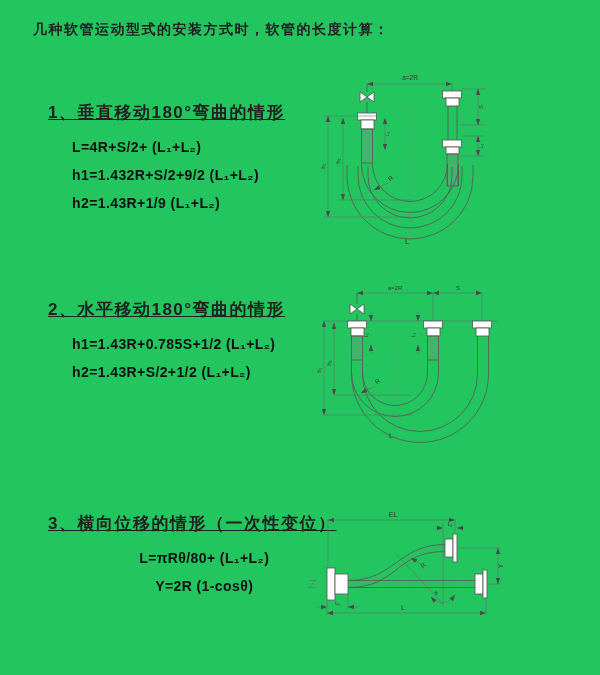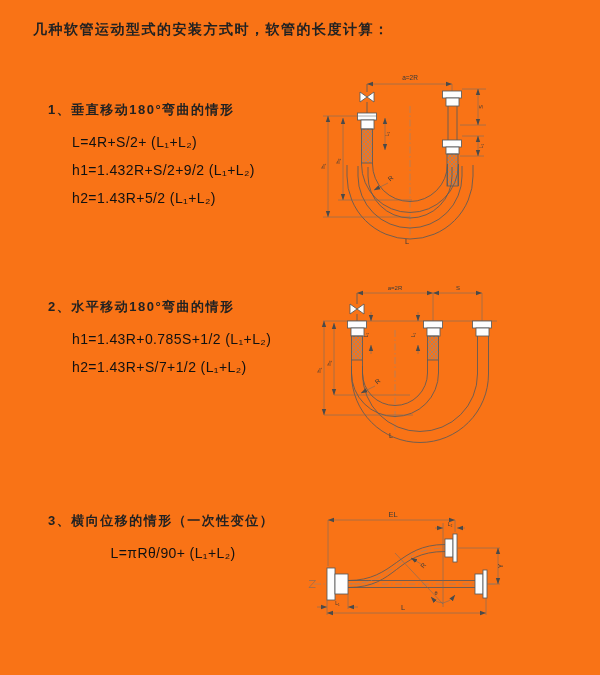--- a/index.html
+++ b/index.html
@@ -1,23 +1,23 @@
 <!DOCTYPE html>
 <html><head>
 <meta charset="utf-8">
 <style>
   html,body{margin:0;padding:0;}
   body{background:#e8e8e8;font-family:"Liberation Sans","DejaVu Sans",sans-serif;}
-  #page{position:relative;width:600px;height:675px;background:#f97316;overflow:hidden;
+  #page{position:relative;width:600px;height:675px;background:#22c55e;overflow:hidden;
         color:#1c1c1c;}
   .title{position:absolute;left:33px;top:21px;font-size:14px;font-weight:bold;
          letter-spacing:1.5px;color:#222;}
   .section{position:absolute;left:48px;}
-  .sec-heading{font-size:13px;font-weight:bold;letter-spacing:1.5px;color:#222;}
-  .formulas{margin-top:9px;margin-left:24px;}
+  .sec-heading{font-size:17px;font-weight:bold;letter-spacing:1.5px;color:#222;text-decoration:underline;}
+  .formulas{margin-top:9px;margin-left:24px;font-weight:bold;}
   .formula{font-size:14px;line-height:28px;letter-spacing:0.4px;color:#111;
            font-family:"Liberation Sans","DejaVu Sans",sans-serif;}
   svg{position:absolute;}
   svg text{font-family:"Liberation Sans","DejaVu Sans",sans-serif;fill:#3a3a3a;}
   .ln{stroke:#5a5a5a;stroke-width:0.85;fill:none;}
   .thin{stroke:#6a6a6a;stroke-width:0.55;fill:none;}
   .cl{stroke:#8a8a8a;stroke-width:0.55;fill:none;stroke-dasharray:7 2.5 1.5 2.5;}
   .fl{fill:#fdfdfd;stroke:#5a5a5a;stroke-width:0.85;}
   .hh{fill:url(#ht);stroke:#5a5a5a;stroke-width:0.85;}
 </style>
@@ -26,36 +26,37 @@
 
 <div id="page">
 
   <div class="title">几种软管运动型式的安装方式时，软管的长度计算：</div>
 
   <div class="section" style="top:101px;">
     <div class="sec-heading">1、垂直移动180°弯曲的情形</div>
     <div class="formulas">
       <div class="formula">L=4R+S/2+ (L₁+L₂)</div>
       <div class="formula">h1=1.432R+S/2+9/2 (L₁+L₂)</div>
-      <div class="formula">h2=1.43R+5/2 (L₁+L₂)</div>
+      <div class="formula">h2=1.43R+1/9 (L₁+L₂)</div>
     </div>
   </div>
 
   <div class="section" style="top:298px;">
     <div class="sec-heading">2、水平移动180°弯曲的情形</div>
     <div class="formulas">
       <div class="formula">h1=1.43R+0.785S+1/2 (L₁+L₂)</div>
-      <div class="formula">h2=1.43R+S/7+1/2 (L₁+L₂)</div>
+      <div class="formula">h2=1.43R+S/2+1/2 (L₁+L₂)</div>
     </div>
   </div>
 
   <div class="section" style="top:512px;text-align:center;">
     <div class="sec-heading">3、横向位移的情形（一次性变位）</div>
     <div class="formulas">
-      <div class="formula">L=πRθ/90+ (L₁+L₂)</div>
+      <div class="formula">L=πRθ/80+ (L₁+L₂)</div>
+      <div class="formula">Y=2R (1-cosθ)</div>
     </div>
   </div>
 
   <svg style="left:310px;top:66px;" width="290" height="192" viewBox="0 0 290 192">
     <defs>
       <pattern id="ht" width="4" height="4" patternUnits="userSpaceOnUse">
         <path d="M0,4 L4,0 M0,0 L4,4" stroke="#8a8a8a" stroke-width="0.6"></path>
       </pattern>
       <marker id="ar" viewBox="0 0 10 10" refX="9.5" refY="5" markerWidth="6.5" markerHeight="6.5" markerUnits="userSpaceOnUse" orient="auto-start-reverse">
         <path d="M0,1.6 L10,5 L0,8.4 z" fill="#4a4a4a"></path>

